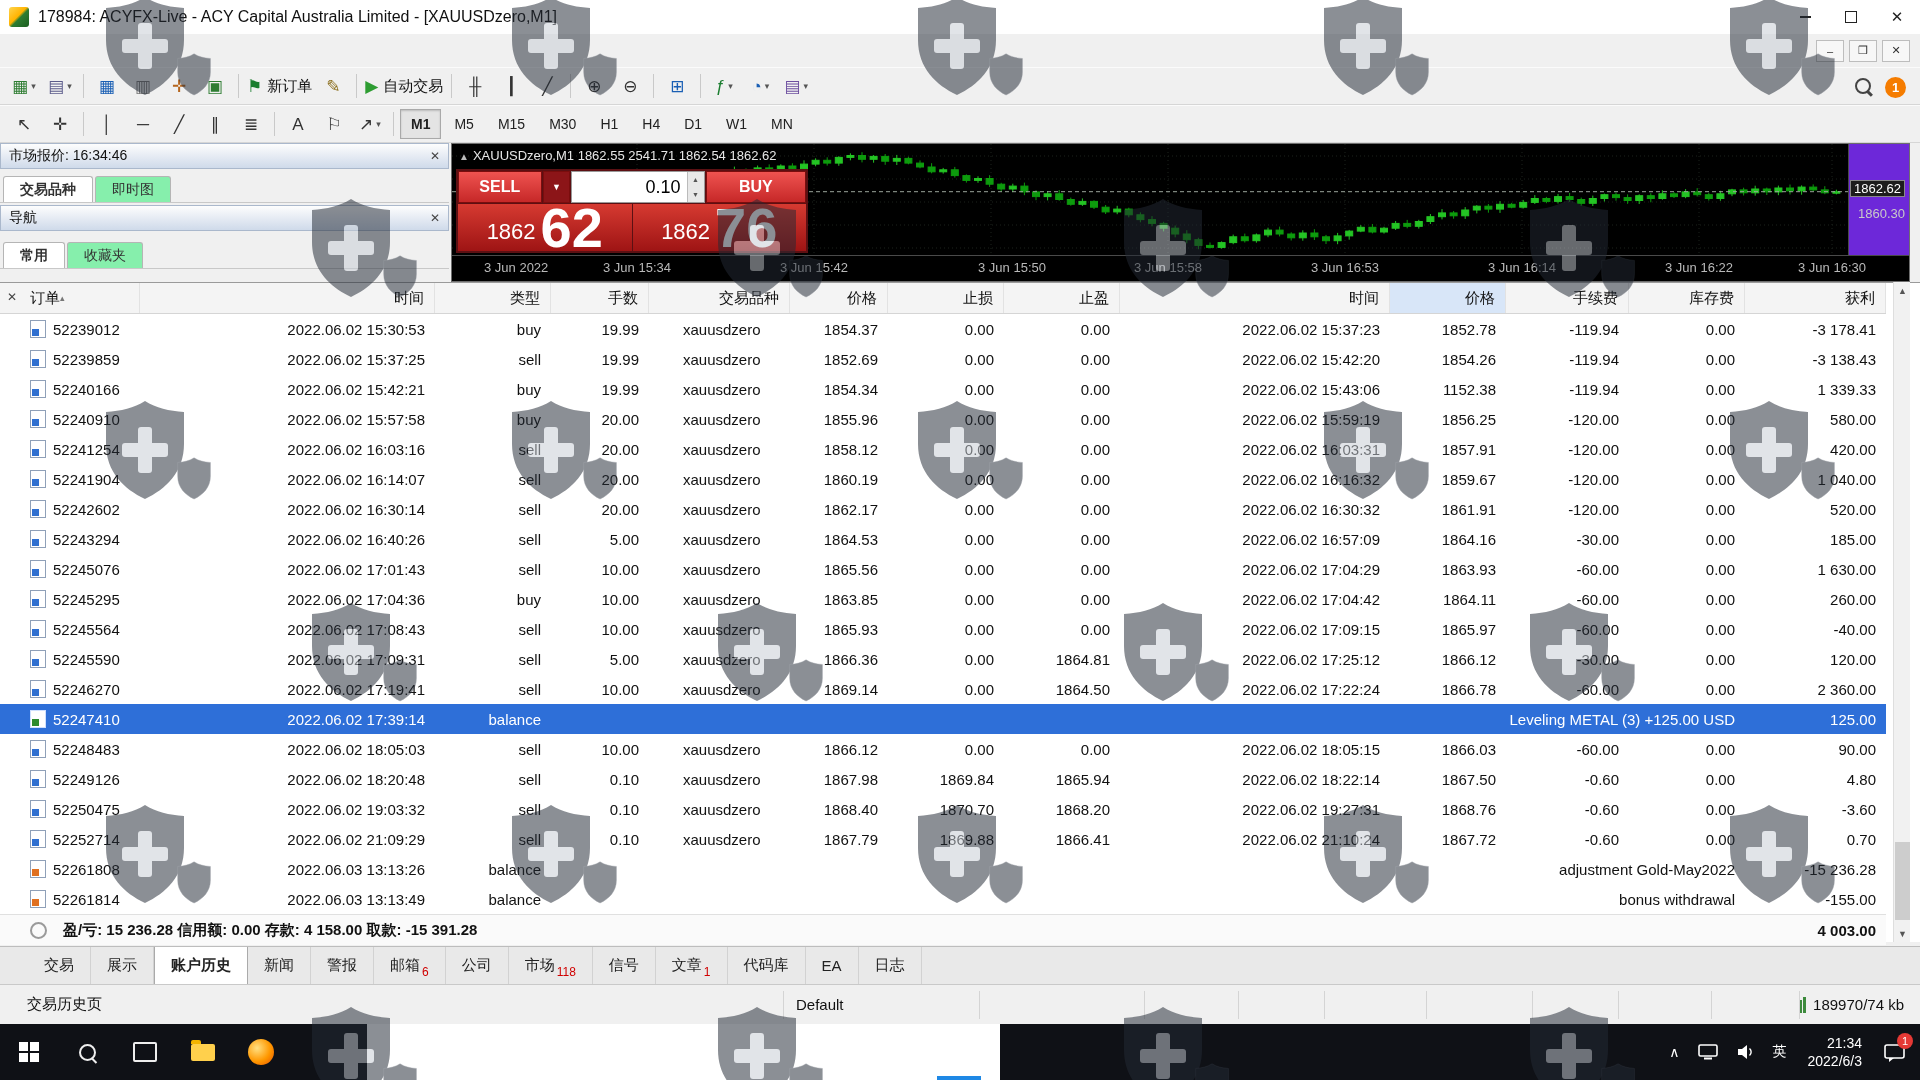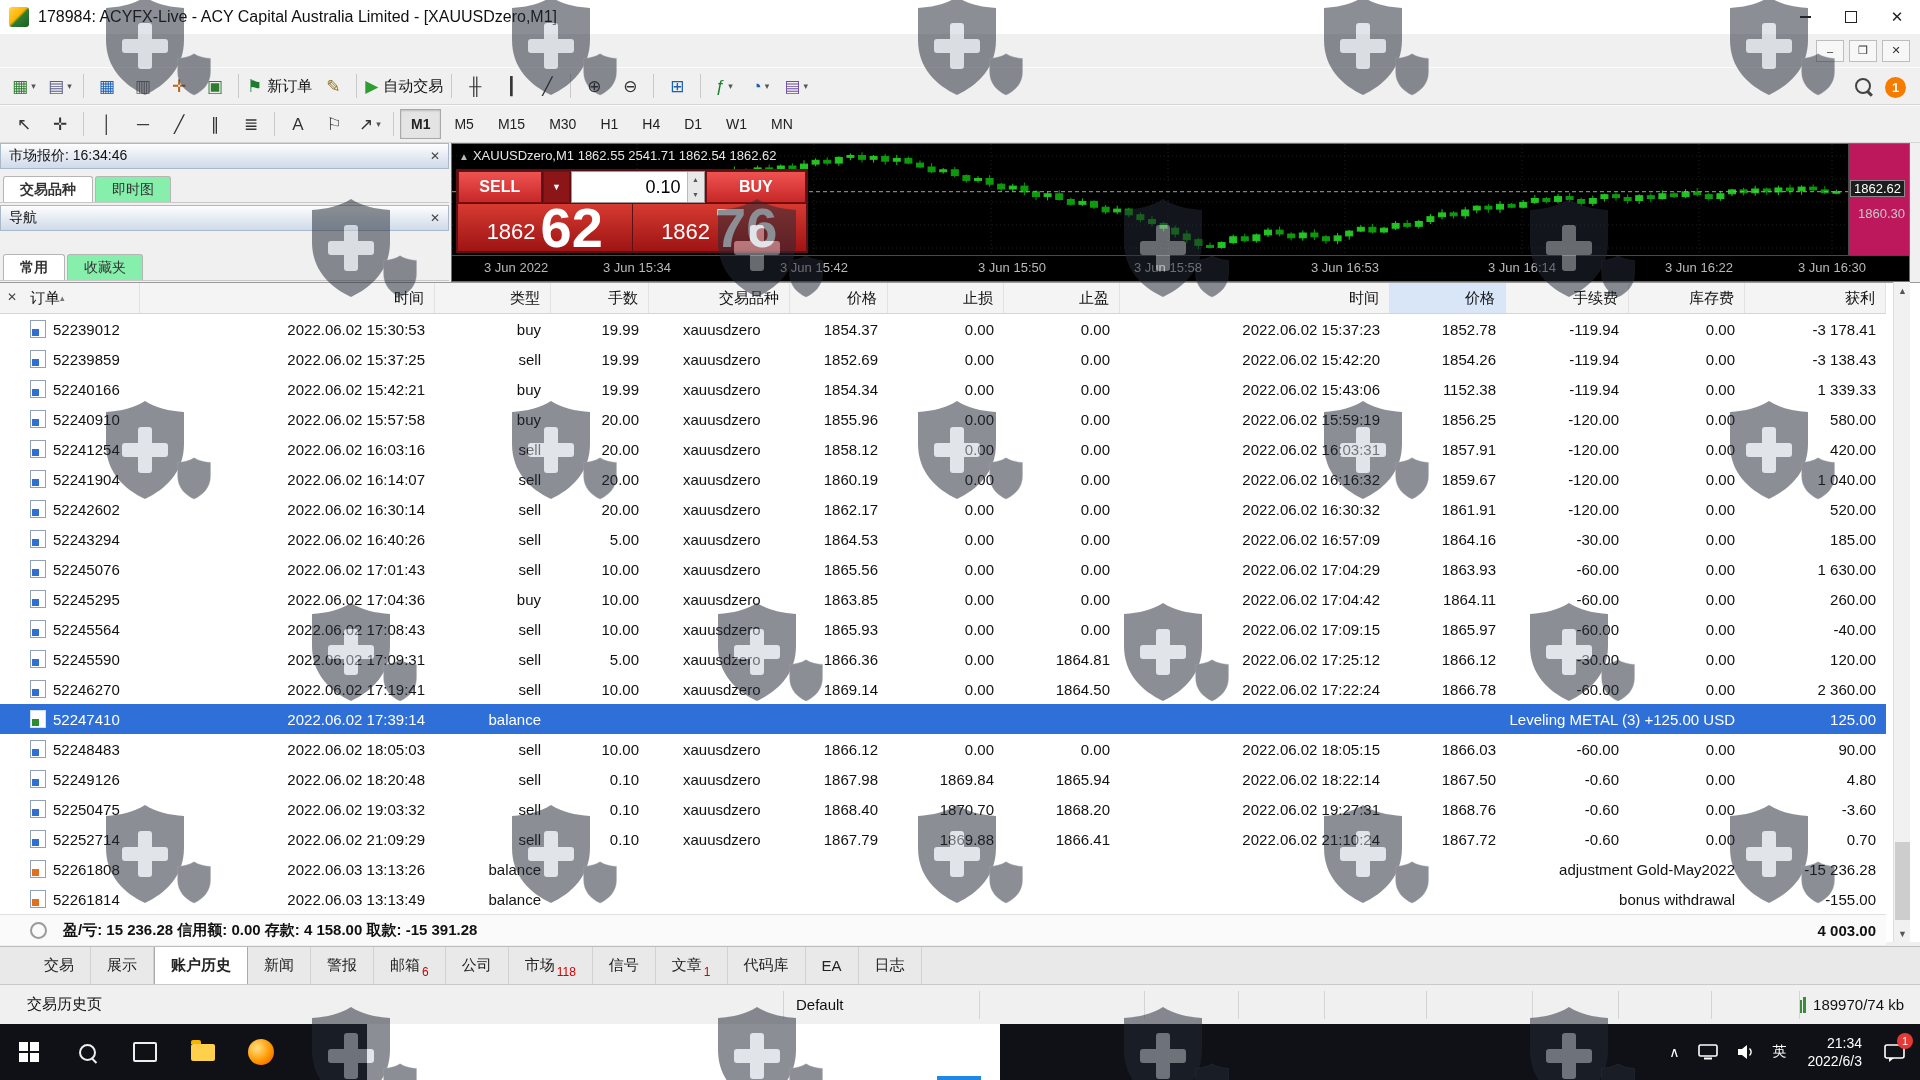--- a/index.html
+++ b/index.html
@@ -38,21 +38,21 @@
   .panel-header{position:absolute;left:0;width:449px;height:26px;background:linear-gradient(#fdfdfd,#cfdaea);border:1px solid #aab8cc;box-sizing:border-box;display:flex;align-items:center;padding:0 8px;font-size:14px;}
   .panel-header .px{margin-left:auto;color:#444;font-size:12px;}
   .panel-tabs{position:absolute;left:0;width:449px;background:#f0f0f0;border-bottom:1px solid #c8c8c8;display:flex;align-items:flex-end;padding-left:3px;box-sizing:border-box;gap:2px;}
   .ptab{height:25px;padding:0 16px;display:flex;align-items:center;font-size:14px;background:#86efac;border:1px solid #b5b5b5;border-bottom:none;border-radius:3px 3px 0 0;color:#333;}
   .ptab.active{background:#fff;font-weight:bold;}
   
   .chart-win{position:absolute;left:451px;top:143px;width:1459px;height:139px;background:#000;border:1px solid #6e6e6e;box-sizing:border-box;overflow:hidden;}
   #candles{position:absolute;left:0;top:0;}
   .chart-header{position:absolute;left:7px;top:4px;color:#e6e6e6;font-size:13px;z-index:3;white-space:nowrap;}
   .chart-header .tri{color:#bbb;font-size:10px;margin-right:4px;}
-  .price-scale{position:absolute;right:0;top:0;bottom:25px;width:60px;background:#be185d;border-left:1px solid #4a4a4a;z-index:2;}
+  .price-scale{position:absolute;right:0;top:0;bottom:25px;width:60px;background:#6d28d9;border-left:1px solid #4a4a4a;z-index:2;}
   .pl{position:absolute;right:4px;color:#c9c9c9;font-size:13px;}
   .pl.cur{border:1px solid #8a8a8a;background:#1d1d1d;padding:0 3px;color:#fff;}
   .time-axis{position:absolute;left:0;right:0;bottom:0;height:25px;background:#000;border-top:1px solid #4a4a4a;z-index:2;}
   .tl{position:absolute;top:4px;color:#b9b9b9;font-size:13px;white-space:nowrap;}
   
   .trade-panel{position:absolute;left:4px;top:25px;width:352px;z-index:5;background:#5c1013;padding:2px;box-sizing:border-box;}
   .tp-row1{display:flex;height:32px;gap:1px;}
   .btn-sell,.btn-buy{background:linear-gradient(#ef5350,#c62828);color:#fff;font-weight:bold;font-size:16px;display:flex;align-items:center;justify-content:center;border:1px solid #7a0d0d;box-sizing:border-box;}
   .btn-sell{width:84px;}
   .btn-buy{width:101px;}
@@ -292,21 +292,21 @@
   </div>
   <div class="panel-tabs" style="top:169px;height:34px">
       <div class="ptab active">交易品种</div>
       <div class="ptab ">即时图</div>
     </div>
 
   <div class="panel-header" style="top:205px">
     <span>导航</span>
     <span class="px">✕</span>
   </div>
-  <div class="panel-tabs" style="top:231px;height:50px">
+  <div class="panel-tabs" style="top:231px;height:38px">
       <div class="ptab active">常用</div>
       <div class="ptab ">收藏夹</div>
     </div>
 
   <div class="chart-win">
     <svg id="candles" width="1398" height="114" viewBox="0 0 1398 114">
         <line x1="185" y1="0" x2="185" y2="114" stroke="#1d231d" stroke-dasharray="1,3"></line>
         <line x1="362" y1="0" x2="362" y2="114" stroke="#1d231d" stroke-dasharray="1,3"></line>
         <line x1="539" y1="0" x2="539" y2="114" stroke="#1d231d" stroke-dasharray="1,3"></line>
         <line x1="716" y1="0" x2="716" y2="114" stroke="#1d231d" stroke-dasharray="1,3"></line>

